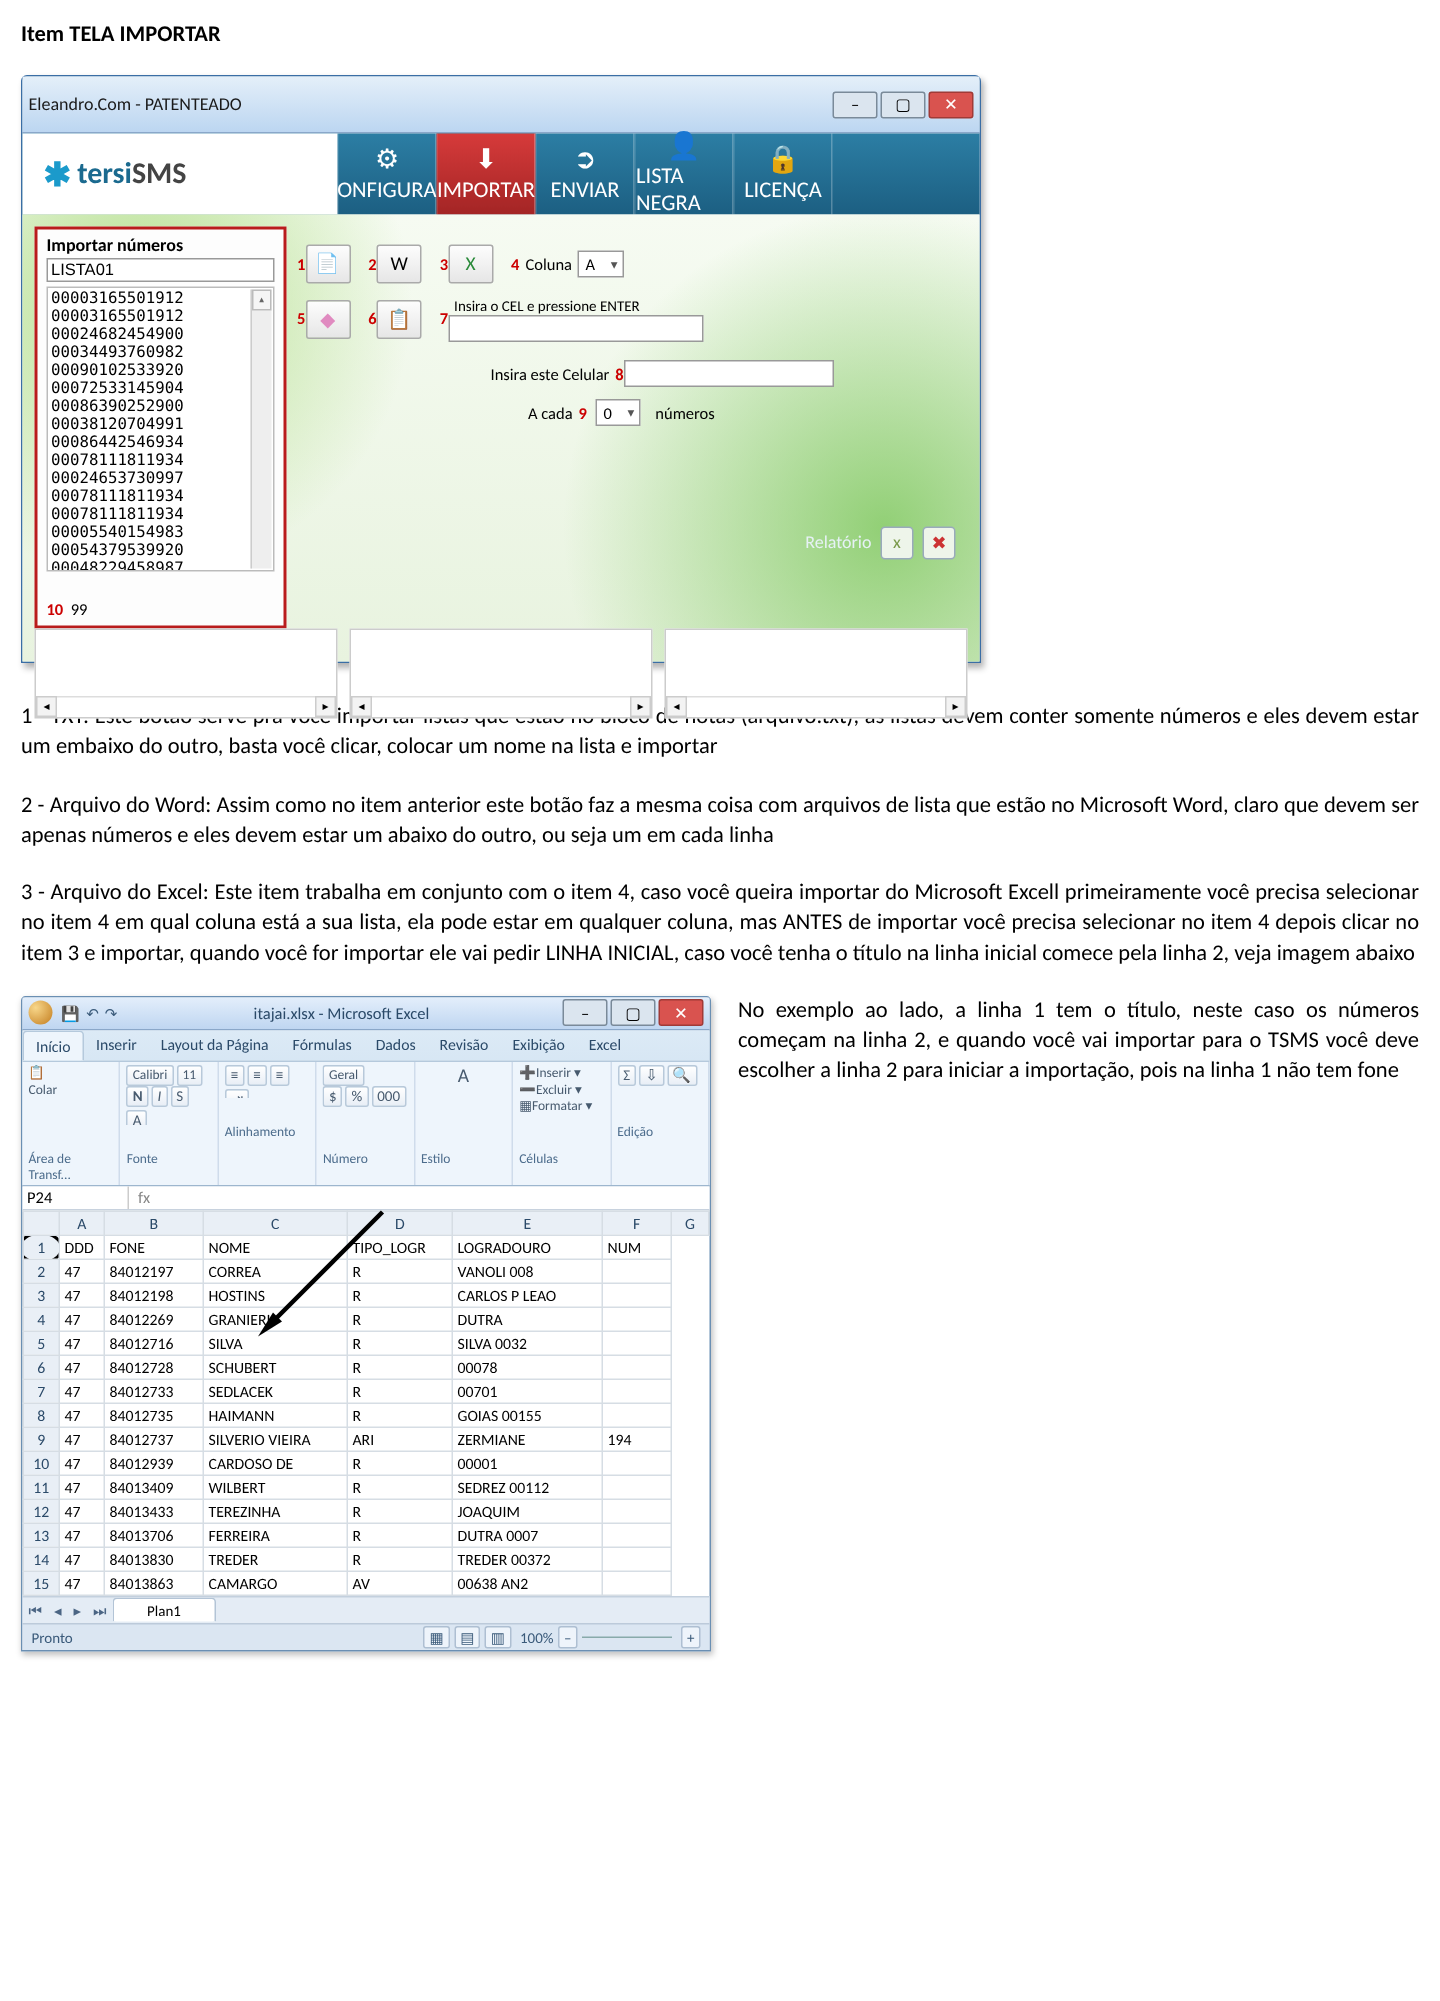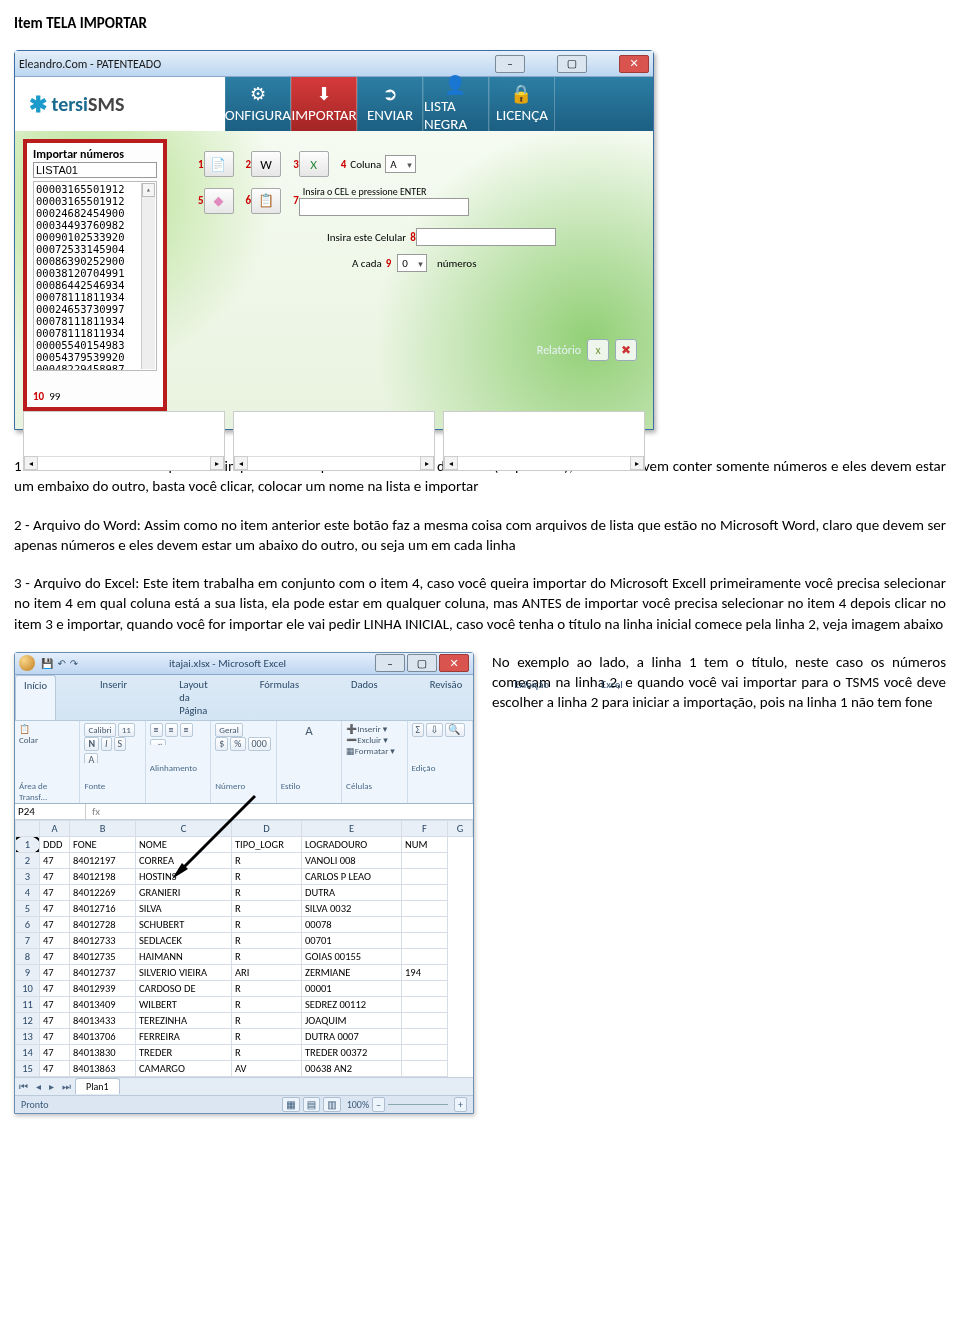--- a/index.html
+++ b/index.html
@@ -19,26 +19,25 @@
     width: 640px;
     border: 1px solid #3a6ea5;
     border-radius: 4px 4px 0 0;
     background: #eaf3ee;
     box-shadow: 2px 3px 4px rgba(0,0,0,0.3);
     margin-bottom: 26px;
   }
   .titlebar {
     display: flex;
     align-items: center;
-    height: 26px;
+    height: 38px;
     background: linear-gradient(#e4eff9, #bcd6f1);
     border-bottom: 1px solid #8aa7c9;
     padding: 0 4px;
     font-size: 12px;
-    gap: 30px;
   }
   .titlebar .wt { flex: 1; color: #1a1a1a; }
   .winbtn {
     width: 30px; height: 18px;
     margin-left: 2px;
     border: 1px solid #7a8a99;
     border-radius: 2px;
     display: inline-flex;
     align-items: center;
     justify-content: center;
@@ -89,23 +88,23 @@
     position:absolute; inset:0;
     background:
       radial-gradient(circle at 12% 20%, rgba(173,220,130,0.9) 0, rgba(173,220,130,0) 30%),
       radial-gradient(circle at 90% 70%, rgba(123,198,90,0.8) 0, rgba(123,198,90,0) 35%),
       linear-gradient(#f6fbf2,#e8f3df);
   }
   .version { position:absolute; left:14px; top:68px; color:#6ba0b4; font-size:12px; z-index:2;}
   .panel {
     position:relative;
     z-index:2;
-    width: 144px;
+    width: 168px;
     background: #fdfdfd;
-    border: 4px solid #b91c1c;
+    border: 2px solid #b91c1c;
     padding: 4px 6px 4px 6px;
     font-size: 11px;
     float: left;
   }
   .panel .pt { font-weight: bold; font-size:12px; }
   .tinput {
     width: 100%;
     border: 1px solid #999;
     font-size: 11px;
     height: 16px;
@@ -195,21 +194,21 @@
     background:linear-gradient(#e3eefb,#bfd6f1);
     border-bottom:1px solid #8aa7c9; padding:0 4px;
   }
   .xtitle .orb{width:16px;height:16px;border-radius:50%;background:radial-gradient(circle at 30% 30%,#f8d78a,#c37d1f);margin-right:6px;}
   .xtitle .qat span{font-size:10px;color:#3a5a7a;margin-right:4px;}
   .xtitle .tt{flex:1;text-align:center;color:#2b4a69;}
   .xribbon {
     background:linear-gradient(#dceaf6,#c4d9ec);
     border-bottom:1px solid #9db6ce;
   }
-  .xtabs { display:flex; font-size:10.5px;gap:36px;}
+  .xtabs { display:flex; font-size:10.5px;}
   .xtab{padding:3px 8px;color:#2b4a69;}
   .xtab.a{background:#eef5fc;border:1px solid #b5c9dc;border-bottom:none;border-radius:3px 3px 0 0;}
   .xgroups{display:flex;border-top:1px solid #b5c9dc;background:#eef5fc;}
   .xg{flex:1;border-right:1px solid #cfdceb;padding:2px 4px 1px 4px;min-width:0;}
   .xg .body{height:40px;font-size:9px;color:#475a6e;overflow:hidden;}
   .xg .tiny{height:22px;display:flex;flex-wrap:wrap;gap:2px;font-size:10px;}
   .xg .lb{font-size:9px;color:#4c6c8c;text-align:left;margin-top:17px;}
   .xg .bb{border:1px solid #b8c9da;border-radius:2px;background:linear-gradient(#fff,#e8eef6);padding:0 3px;display:inline-flex;align-items:center;height:14px;}
 
   .xformula{display:flex;align-items:center;border-bottom:1px solid #c8d2de;background:#fff;}
@@ -224,21 +223,21 @@
   table.xsheet th{background:#e9eff6;color:#2b4a69;font-weight:normal;}
   table.xsheet th.rh{width:24px;text-align:center;}
   table.xsheet tr.hdr td{font-weight:normal;}
   table.xsheet th.circ{position:relative;}
   .circle-ann{
     position:absolute;width:30px;height:22px;border:2px solid #000;border-radius:50%;
     left:-4px;top:-3px;pointer-events:none;
   }
   .xtabsheet{display:flex;align-items:center;background:#e4ecf5;border-top:1px solid #c3d0de;height:18px;font-size:10px;}
   .xtabsheet .ctl{padding:0 4px;color:#4b6584;}
-  .xtabsheet .sh{padding:1px 10px;border:1px solid #b3c4d6;background:#fff;border-bottom:none;border-radius:3px 3px 0 0;}
+  .xtabsheet .sh{padding:1px 22px;border:1px solid #b3c4d6;background:#fff;border-bottom:none;border-radius:3px 3px 0 0;}
   .xstatus{background:#dbe6f2;border-top:1px solid #bccada;height:18px;display:flex;align-items:center;font-size:10px;color:#3a5a7a;padding:0 6px;}
   .xstatus .sp{flex:1;}
   .xstatus .vb{border:1px solid #aebfd2;background:#eef4fb;padding:0 3px;margin-left:3px;border-radius:2px;}
 
   .arrow-ann{
     position:absolute; left:155px; top:138px;
     width:90px;height:90px; pointer-events:none; z-index:5;
   }
 
   .sidep p{ margin:0 0 4px 0; text-align:justify; line-height:1.35;}

